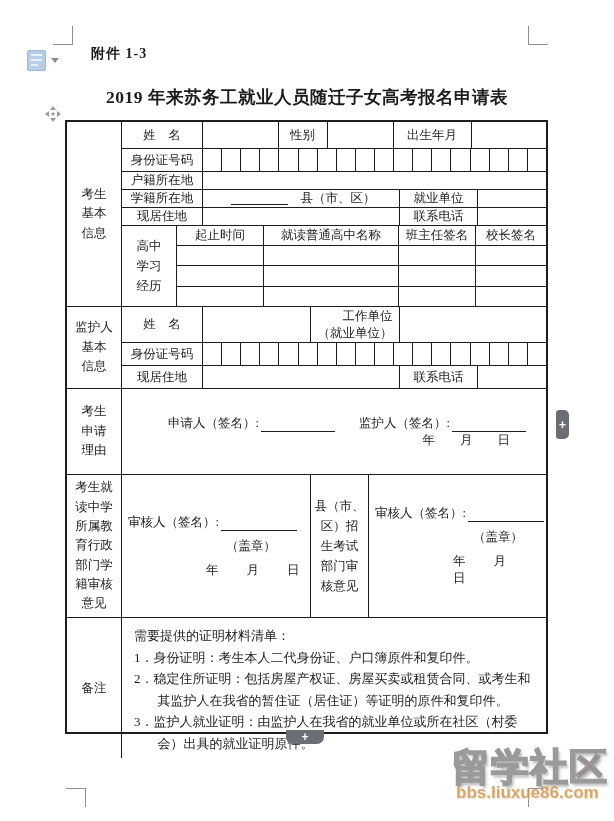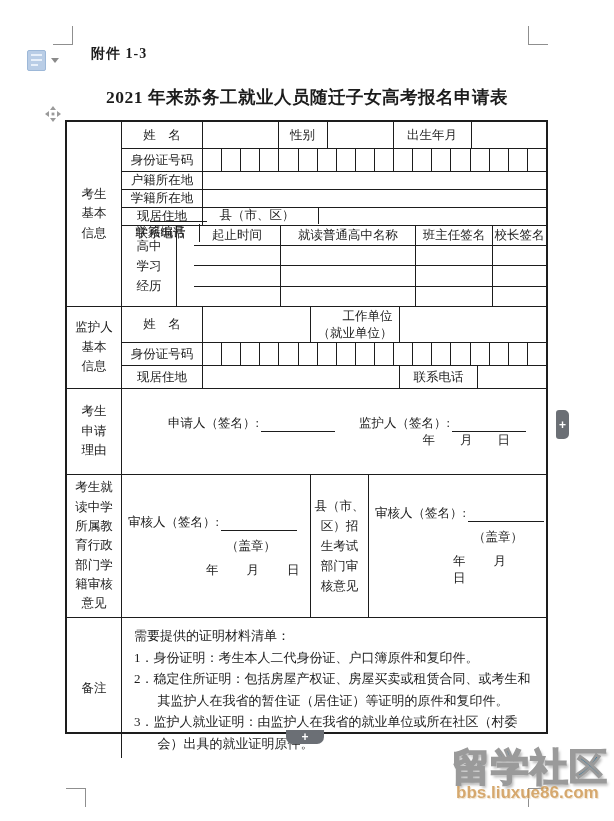--- a/index.html
+++ b/index.html
@@ -41,27 +41,27 @@
              justify-content:center;text-align:center;white-space:pre-line;line-height:1.55;
              flex-shrink:0;}
   .sec-body{flex:1;display:flex;flex-direction:column;min-width:0;}
   .row{display:flex;border-bottom:1.4px solid #1d1d1d;}
   .sec-body > .row:last-child{border-bottom:none;}
   .cell{border-right:1.4px solid #1d1d1d;display:flex;align-items:center;justify-content:center;
         text-align:right;white-space:pre-line;line-height:1.35;min-width:0;}
   .row .cell:last-child{border-right:none;}
   .fill{flex:1;}
   .w80{width:81px;flex-shrink:0;}
-  .h25{height:27px;} .h23{height:23px;} .h18{height:18px;} .h19{height:18px;flex-direction:column;}
+  .h25{height:27px;} .h23{height:23px;} .h18{height:18px;} .h19{height:18px;}
   .h36{height:36px;} .h22{height:22px;}
   .id-cells{flex:1;display:flex;}
   .id-cell{flex:1;border-right:1.4px solid #1d1d1d;}
   .id-cell:last-child{border-right:none;}
   
-  .hs{display:flex;height:80px;gap:17px;}
+  .hs{display:flex;height:80px;}
   .hs-label{width:55px;border-right:1.4px solid #1d1d1d;display:flex;align-items:center;
             justify-content:center;text-align:center;white-space:pre-line;line-height:1.6;flex-shrink:0;}
   .hs-grid{flex:1;display:flex;flex-direction:column;}
   .hs-row{display:flex;border-bottom:1.4px solid #1d1d1d;height:20px;flex-shrink:0;}
   .hs-rows{flex:1;display:flex;flex-direction:column;}
   .hs-rows .hs-row{height:auto;flex:1;}
   .hs-rows .hs-row:last-child{border-bottom:none;}
   .c-time{width:87px;flex-shrink:0;} .c-school{width:135px;flex-shrink:0;} .c-teacher{width:77px;flex-shrink:0;}
   .left-pad{justify-content:flex-start;padding-left:28px;}
   
@@ -84,21 +84,21 @@
               line-height:1.6;}
   .review-right{flex:1;border-right:none;}
   .review-sig{display:flex;align-items:flex-end;gap:2px;}
   .seal{margin-left:98px;}
   .rdate{margin-left:78px;letter-spacing:1px;}
   
   .remarks{flex:1;padding:7px 8px 4px 12px;font-size:13px;line-height:1.66;text-align:left;}
   .rm-item{text-indent:-1.8em;padding-left:1.8em;}
   
   .wm-brand{position:absolute;left:452px;top:742px;font-size:38px;font-weight:bold;
-            font-family:"Liberation Sans","DejaVu Sans",sans-serif;color:#0369a1;
+            font-family:"Liberation Sans","DejaVu Sans",sans-serif;color:#be185d;
             -webkit-text-stroke:1.6px #9a9a9a;text-shadow:2px 3px 3px #b5b5b5;letter-spacing:1px;}
   .wm-site{position:absolute;left:456px;top:783px;font-size:17px;font-weight:bold;
            font-family:"Liberation Sans","DejaVu Sans",sans-serif;color:#cf9a55;opacity:0.85;
            text-shadow:1px 1px 1px #eadbc4;}
 </style>
 </head>
 <body>
 
 <div class="canvas">
 
@@ -108,21 +108,21 @@
   <div class="mark br"></div>
 
   <div class="paste">
     <i></i>
       <i></i>
       <i class="short"></i>
   </div>
   <div class="caret"></div>
 
   <div class="attach">附件 1-3</div>
-  <div class="title">2021 年来苏务工就业人员随迁子女高考报名申请表</div>
+  <div class="title">2019 年来苏务工就业人员随迁子女高考报名申请表</div>
 
   <div class="movehandle">
     <svg width="16" height="16" viewBox="0 0 16 16">
       <g fill="#9a9a9a">
         <polygon points="8,0 11,4 5,4"></polygon>
         <polygon points="8,16 11,12 5,12"></polygon>
         <polygon points="0,8 4,5 4,11"></polygon>
         <polygon points="16,8 12,5 12,11"></polygon>
         <rect x="6.6" y="6.6" width="2.8" height="2.8"></rect>
       </g>
@@ -169,21 +169,21 @@
         </div>
         <div class="row h18">
           <div class="cell w80">户籍所在地</div>
           <div class="cell fill"></div>
         </div>
         <div class="row h19">
           <div class="cell w80">学籍所在地</div>
           <div class="cell left-pad" style="width:197px">
             <span class="ul ul-county"></span><span>　县（市、区）</span>
           </div>
-          <div class="cell" style="width:78px">学籍编号</div>
+          <div class="cell" style="width:78px">就业单位</div>
           <div class="cell fill"></div>
         </div>
         <div class="row h19">
           <div class="cell w80">现居住地</div>
           <div class="cell" style="width:197px"></div>
           <div class="cell" style="width:78px">联系电话</div>
           <div class="cell fill"></div>
         </div>
         <div class="row hs">
           <div class="hs-label">高中

